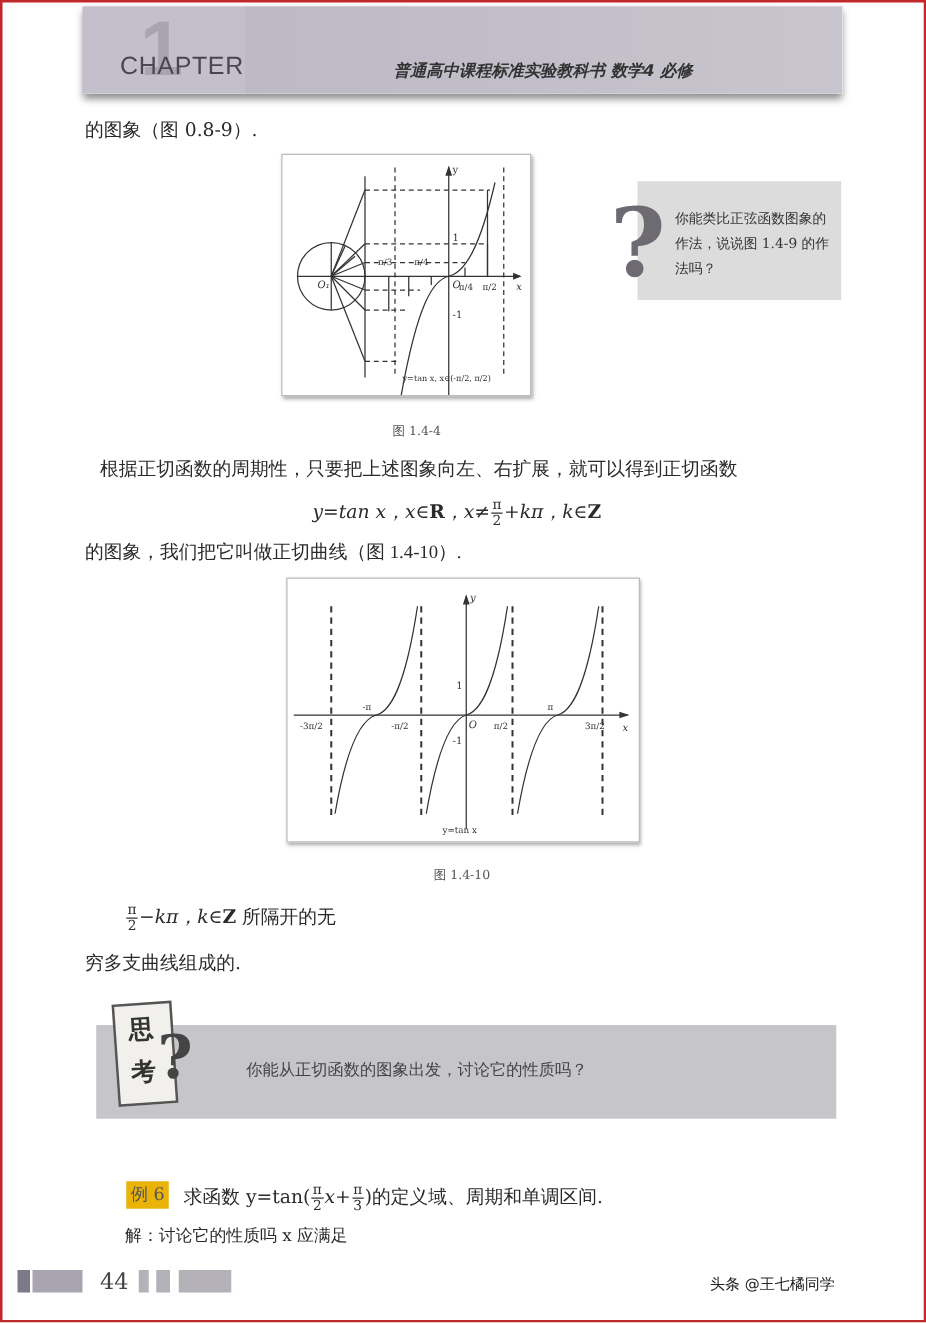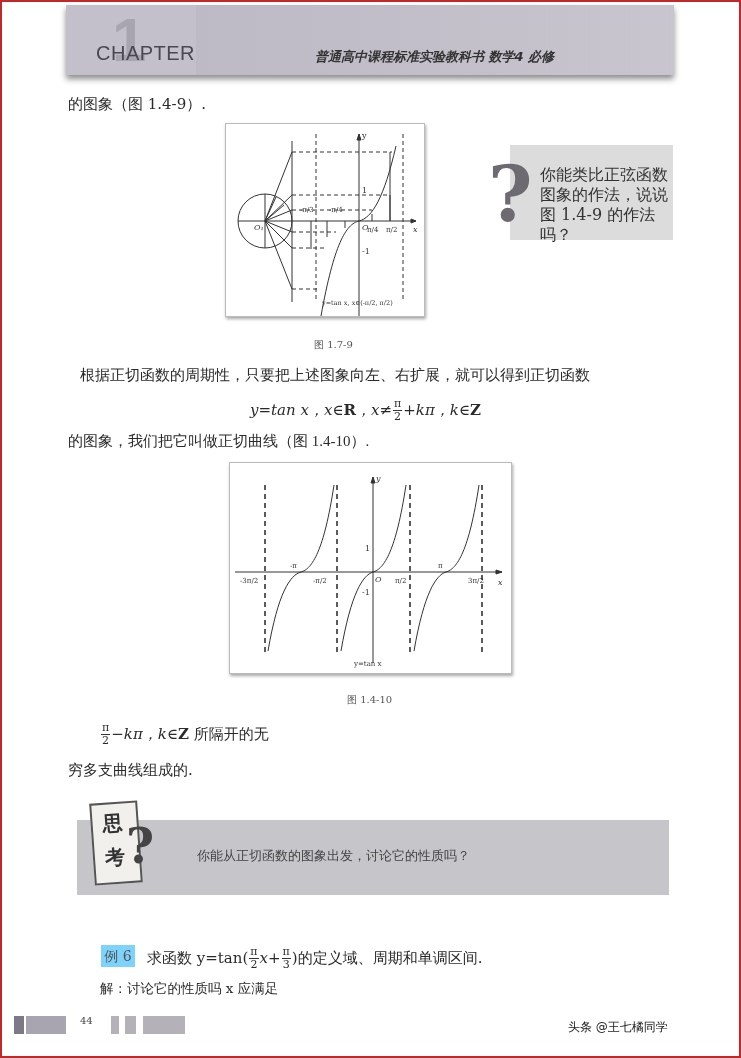--- a/index.html
+++ b/index.html
@@ -12,51 +12,51 @@
   .big-one { position:absolute; left:112px; top:10px; font-family:"Liberation Sans",sans-serif;
              font-size:62px; font-weight:bold; color:#a9a5b0; line-height:60px; }
   .chapter { position:absolute; left:96px; top:42px; font-family:"Liberation Sans",sans-serif;
              font-size:20px; color:#4a4752; letter-spacing:0.5px; }
   .series { position:absolute; left:315px; top:48px; font-family:"DejaVu Sans",sans-serif;
             font-size:13px; font-style:italic; color:#333;font-weight:bold; }
   .txt { position:absolute; font-size:15px; color:#2a2a2a; white-space:nowrap; }
   .caption { position:absolute; font-size:10px; color:#555; }
   .fig { position:absolute; background:#fff; border:1px solid #bbb; box-shadow:1px 2px 3px rgba(0,0,0,0.35); }
   .hint { position:absolute; left:510px; top:145px; width:163px; height:95px; background:#dcdcdc; }
-  .hint-text { position:absolute; left:30px; top:20px; width:130px; font-size:16px; line-height:20px; color:#333; }
+  .hint-text { position:absolute; left:30px; top:20px; width:130px; font-size:11px; line-height:20px; color:#333; }
   .qmark { position:absolute; left:488px; top:155px; font-family:"DejaVu Serif",serif; font-size:76px;
            font-weight:bold; color:#6d6a72; line-height:80px; }
   .think { position:absolute; left:77px; top:820px; width:592px; height:75px; background:#c6c5c9; }
   .think-text { position:absolute; left:120px; top:27px; font-size:13px; color:#444;text-align:center; }
   .think-card { position:absolute; left:92px; top:802px; width:44px; height:78px; background:#f2f0ec;
                 border:2px solid #555; transform:rotate(-4deg); }
   .think-char { position:absolute; left:10px; font-size:20px; font-weight:bold; color:#333; }
   .think-q { position:absolute; left:126px; top:818px; font-size:48px; font-weight:bold; color:#444; }
-  .ex-label { position:absolute; left:101px; top:945px; width:34px; height:22px; background:#7dd3fc;
+  .ex-label { position:absolute; left:101px; top:945px; width:34px; height:22px; background:#eab308;
               font-size:14px; color:#555; text-align:center; line-height:22px; }
   .footer-block { position:absolute; top:1016px; height:18px; }
-  .pnum { position:absolute; left:80px; top:1015px; font-size:10px; color:#444; }
+  .pnum { position:absolute; left:80px; top:1015px; font-size:18px; color:#444; }
   .wm { position:absolute; left:568px; top:1019px; font-family:"DejaVu Sans",sans-serif; font-size:12px; color:#222; }
   .frac { display:inline-block; vertical-align:middle; text-align:center; font-size:11px; line-height:12px; margin:0 1px; }
   .frac span { display:block; }
   .frac .num { border-bottom:1px solid #333; padding:0 1px; }
   i { font-style:italic; }
   b { font-weight:bold; }
 </style>
 </head>
 <body>
 
 <div class="frame"></div>
 
 <div class="header"></div>
 <div class="big-one">1</div>
 <div class="chapter">CHAPTER</div>
 <div class="series">普通高中课程标准实验教科书  数学4  必修</div>
 
-<div class="txt" style="left:68px;top:95px;">的图象（图 1.4-9）.</div>
+<div class="txt" style="left:68px;top:95px;">的图象（图 0.8-9）.</div>
 
 <div class="fig" style="left:225px;top:123px;width:198px;height:192px;">
   <svg width="198" height="192" viewBox="0 0 198 192">
     <g stroke="#333" fill="none" stroke-width="1">
 
       <circle cx="39" cy="97" r="27"></circle>
       <line x1="12" y1="97" x2="190" y2="97"></line>
       <polygon points="190,97 185,95 185,99" fill="#333"></polygon>
 
       <line x1="66" y1="17" x2="66" y2="178"></line>
@@ -102,21 +102,21 @@
       <text x="74" y="88" font-size="7">-π/3</text>
       <text x="103" y="88" font-size="7">-π/4</text>
       <text x="141" y="108" font-size="7">π/4</text>
       <text x="160" y="108" font-size="7">π/2</text>
       <text x="136" y="69">1</text>
       <text x="136" y="130">-1</text>
       <text x="96" y="181" font-size="6.5">y=tan x, x∈(-π/2, π/2)</text>
     </g>
   </svg>
 </div>
-<div class="caption" style="left:314px;top:338px;">图 1.7-9</div>
+<div class="caption" style="left:314px;top:338px;">图 1.4-4</div>
 
 <div class="hint">
   <div class="hint-text">你能类比正弦函数图象的作法，说说图 1.4-9 的作法吗？</div>
 </div>
 <div class="qmark">?</div>
 
 <div class="txt" style="left:80px;top:366px;">根据正切函数的周期性，只要把上述图象向左、右扩展，就可以得到正切函数</div>
 
 <div class="txt" style="left:250px;top:398px;">
   <i>y=tan x，</i><i>x∈</i><b>R</b><i>，x≠</i><span class="frac"><span class="num">π</span><span>2</span></span><i>+kπ，k∈</i><b>Z</b>

